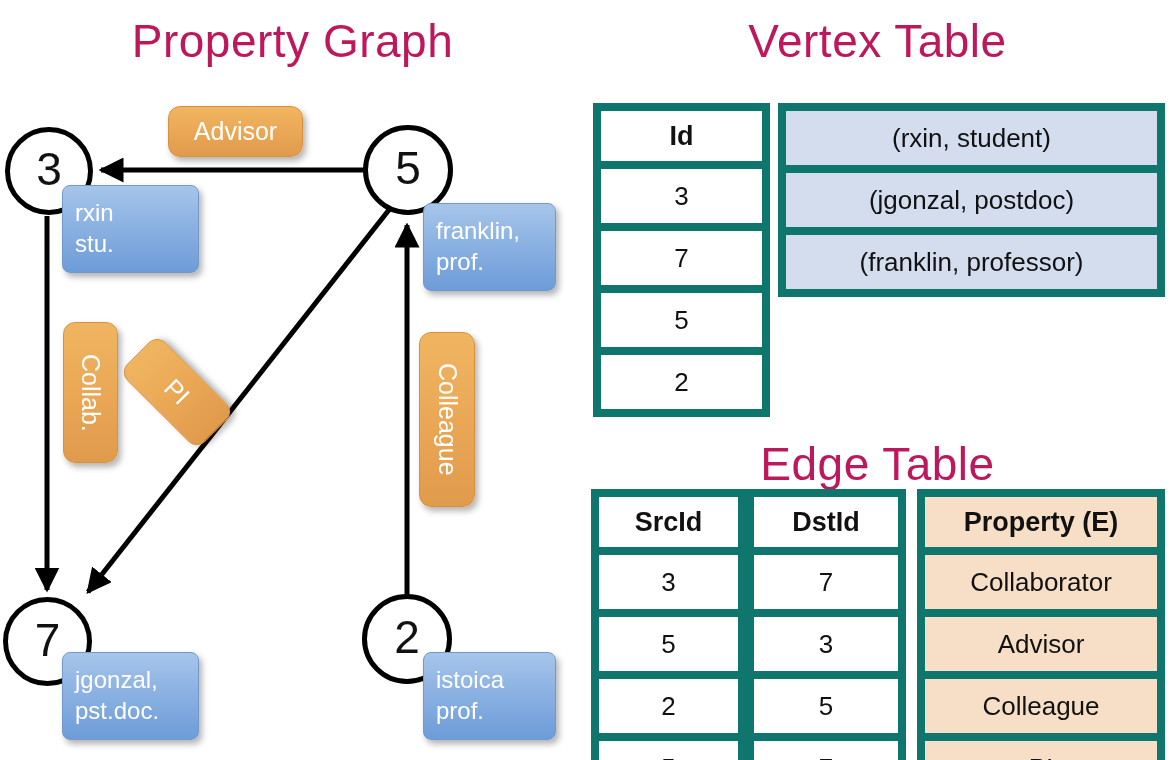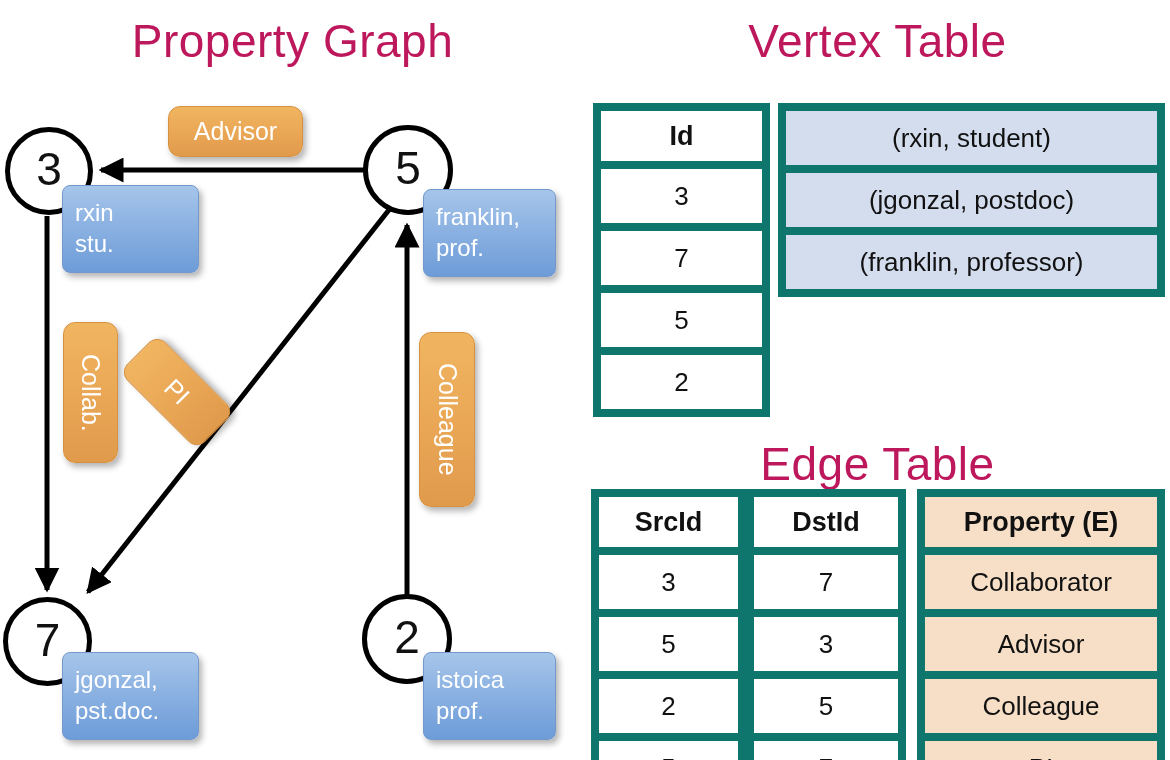--- a/index.html
+++ b/index.html
@@ -175,21 +175,21 @@
     <span>7</span>
   </div>
   <div class="vertex-node" style="left:362px; top:594px; width:90px; height:90px;">
     <span>2</span>
   </div>
 
   <div class="prop-badge" style="left:62px; top:185px; width:137px; height:88px;">
     <span class="line">rxin</span>
     <span class="line">stu.</span>
   </div>
-  <div class="prop-badge" style="left:423px; top:189px; width:133px; height:88px;">
+  <div class="prop-badge" style="left:423px; top:203px; width:133px; height:88px;">
     <span class="line">franklin,</span>
     <span class="line">prof.</span>
   </div>
   <div class="prop-badge" style="left:62px; top:652px; width:137px; height:88px;">
     <span class="line">jgonzal,</span>
     <span class="line">pst.doc.</span>
   </div>
   <div class="prop-badge" style="left:423px; top:652px; width:133px; height:88px;">
     <span class="line">istoica</span>
     <span class="line">prof.</span>

